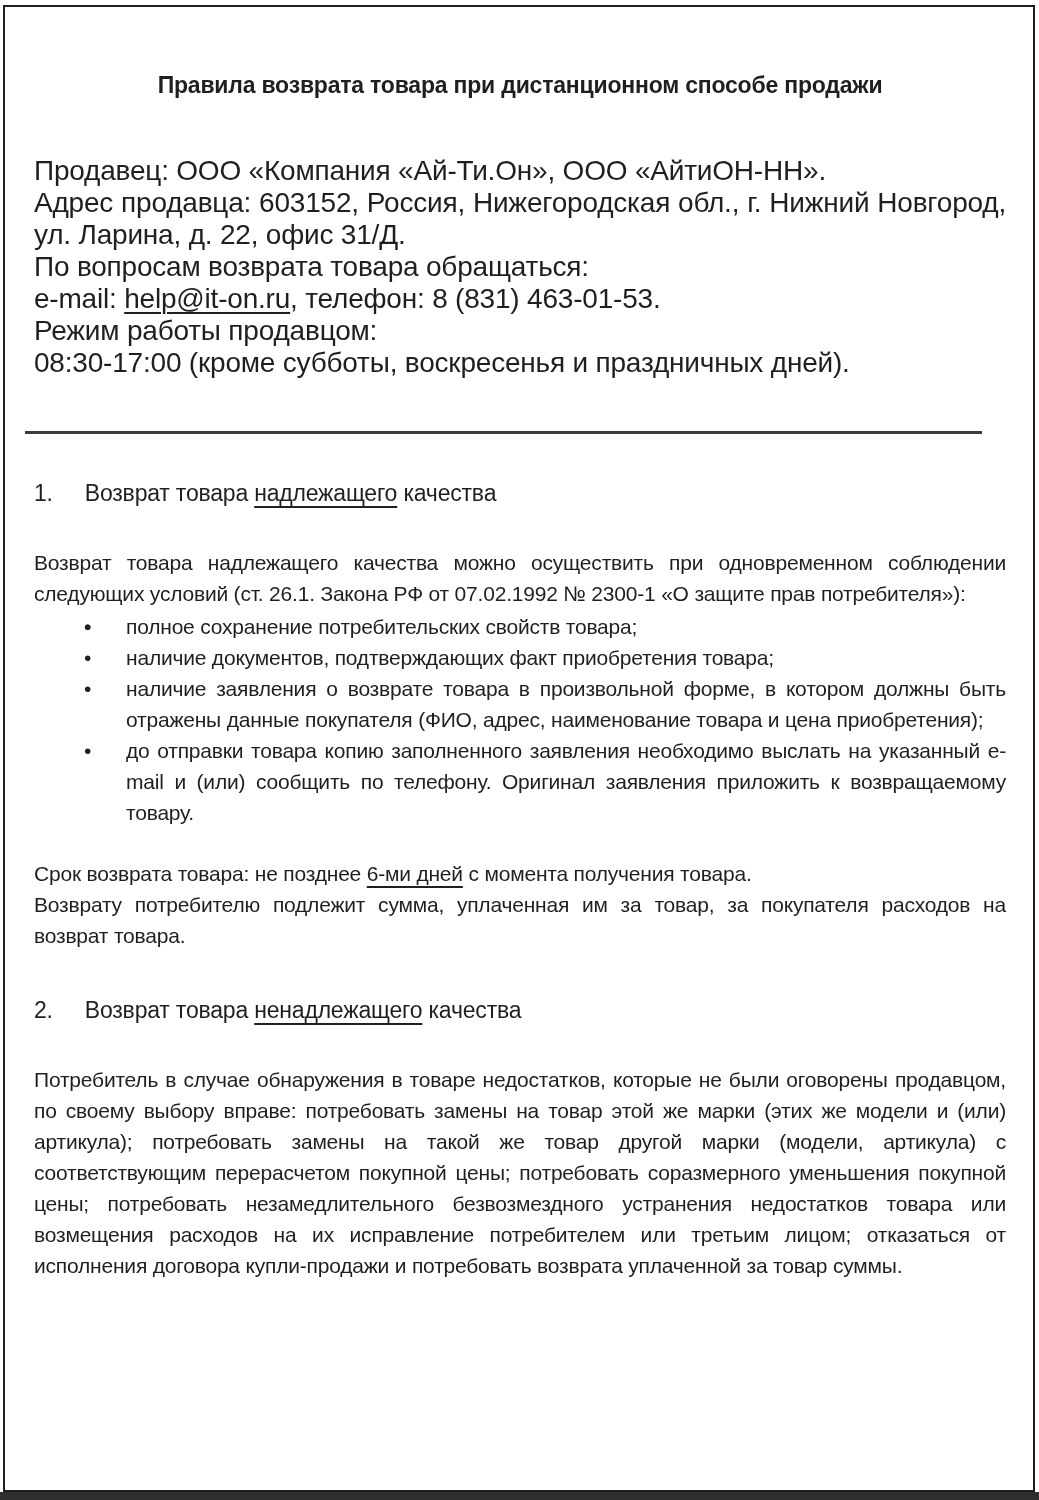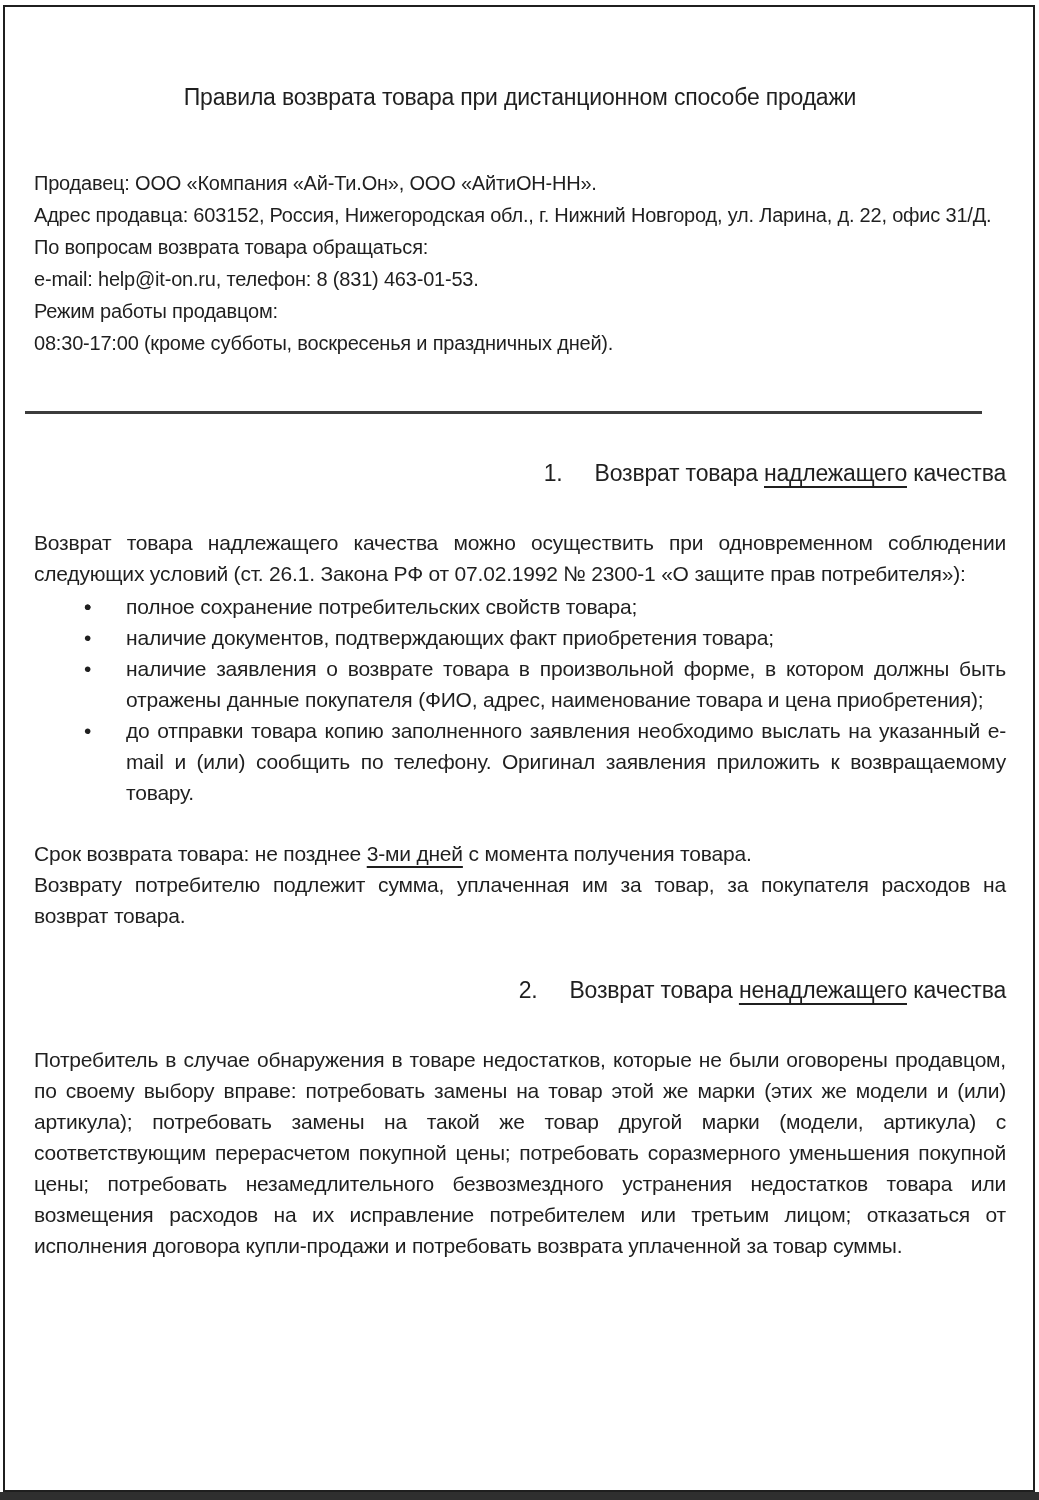--- a/index.html
+++ b/index.html
@@ -28,44 +28,45 @@
     height: 8px;
     background: #2f2f2f;
   }
   .content {
     position: absolute;
     top: 72px; left: 34px; right: 33px;
   }
   .doc-title {
     text-align: center;
     font-size: 23px;
-    font-weight: 400;
-    margin: 12px 0 56px 0;
+    font-weight: 700;
+    margin: 0 0 56px 0;
     letter-spacing: -0.2px;
   }
   .seller p {
     margin: 0;
-    font-size: 20px;
+    font-size: 28px;
     line-height: 32px;
     text-align: justify;
     letter-spacing: -0.2px;
   }
   .email-link {
+    text-decoration: underline;
     text-underline-offset: 4px;
     text-decoration-thickness: 2px;
     color: inherit;
   }
   .divider {
     border: none;
     height: 3px;
     background: #3c3c3c;
     margin: 52px 24px 0 -9px;
   }
   .section-heading {
-    text-align: right;
+    text-align: left;
     font-size: 23px;
     font-weight: 400;
     margin: 46px 0 40px 0;
     letter-spacing: -0.2px;
   }
   .section-heading .num {
     margin-right: 32px;
   }
   .u {
     text-decoration: underline;
@@ -132,21 +133,21 @@
   <p class="para">Возврат товара надлежащего качества можно осуществить при одновременном соблюдении следующих условий (ст. 26.1. Закона РФ от 07.02.1992 № 2300-1 «О защите прав потребителя»):</p>
 
   <ul class="bullet-list">
     <li><span class="marker">•</span></li>
     <li><span class="marker">•</span><span>полное сохранение потребительских свойств товара;</span></li>
     <li><span class="marker">•</span><span>наличие документов, подтверждающих факт приобретения товара;</span></li>
     <li><span class="marker">•</span><span>наличие заявления о возврате товара в произвольной форме, в котором должны быть отражены данные покупателя (ФИО, адрес, наименование товара и цена приобретения);</span></li>
     <li><span class="marker">•</span><span>до отправки товара копию заполненного заявления необходимо выслать на указанный e-mail и (или) сообщить по телефону. Оригинал заявления приложить к возвращаемому товару.</span></li>
   </ul>
 
-  <p class="para deadline"><span class="label">Срок возврата товара:</span><span> не позднее </span><span class="u">3-ми дней</span><span> с момента получения товара.</span></p>
+  <p class="para deadline"><span class="label">Срок возврата товара:</span><span> не позднее </span><span class="u">6-ми дней</span><span> с момента получения товара.</span></p>
 
   <p class="para">Возврату потребителю подлежит сумма, уплаченная им за товар, за покупателя расходов на возврат товара.</p>
 
   <h2 class="section-heading"><span class="num">2.</span><span>Возврат товара </span><span class="u">ненадлежащего</span><span> качества</span></h2>
 
   <p class="para section2-body">Потребитель в случае обнаружения в товаре недостатков, которые не были оговорены продавцом, по своему выбору вправе: потребовать замены на товар этой же марки (этих же модели и (или) артикула); потребовать замены на такой же товар другой марки (модели, артикула) с соответствующим перерасчетом покупной цены; потребовать соразмерного уменьшения покупной цены; потребовать незамедлительного безвозмездного устранения недостатков товара или возмещения расходов на их исправление потребителем или третьим лицом; отказаться от исполнения договора купли-продажи и потребовать возврата уплаченной за товар суммы.</p>
 
 </div>
 
 <div class="bottom-edge"></div>

